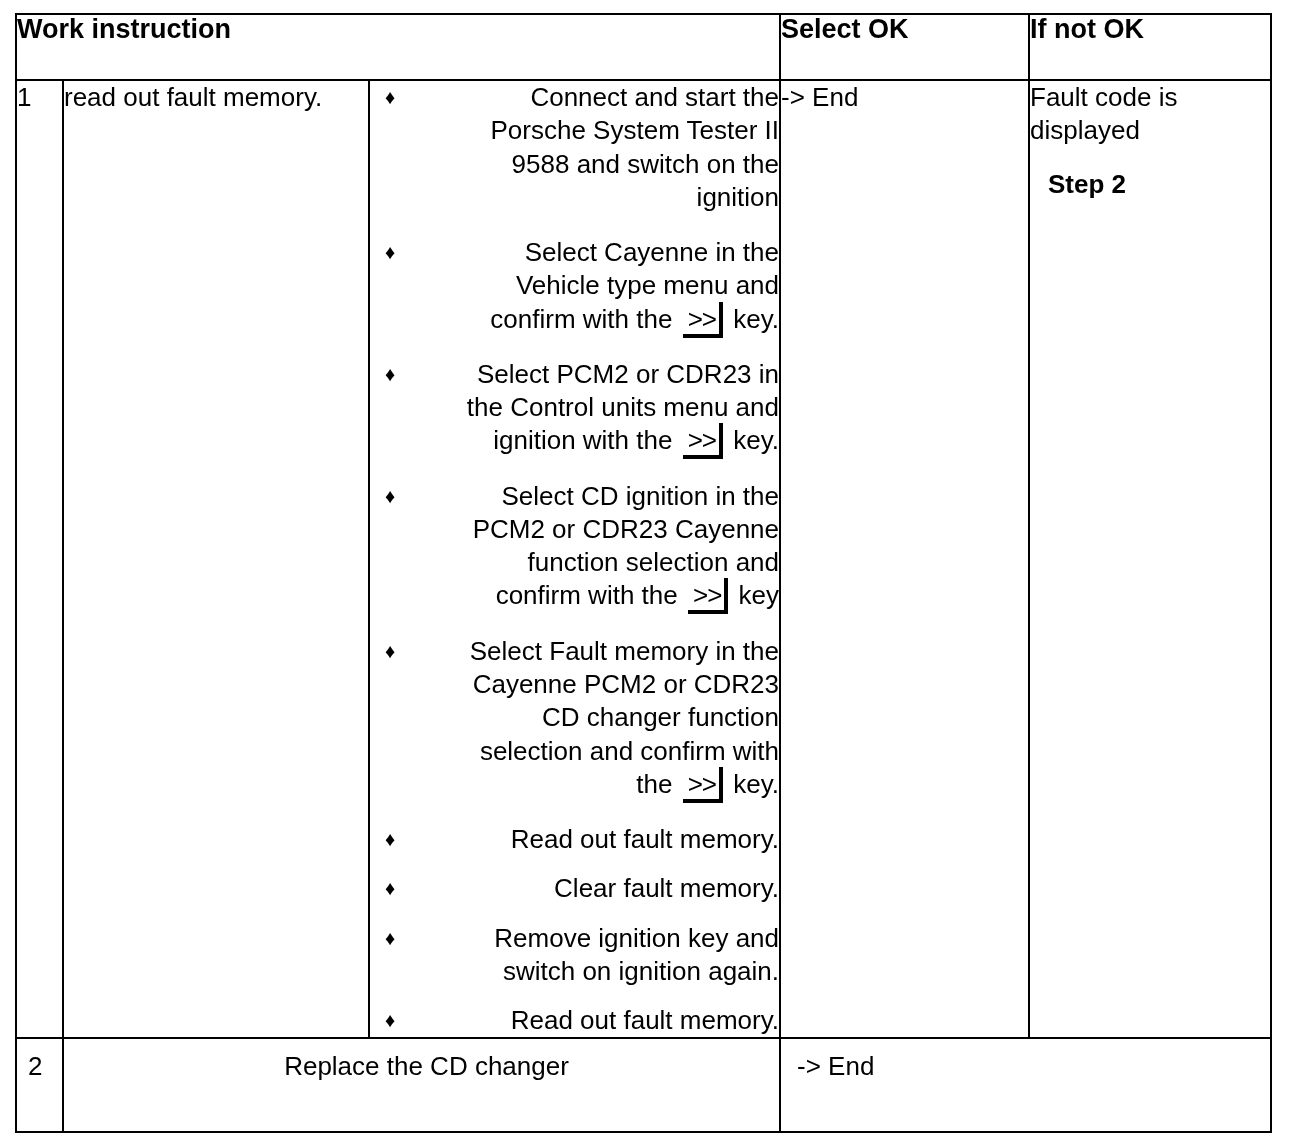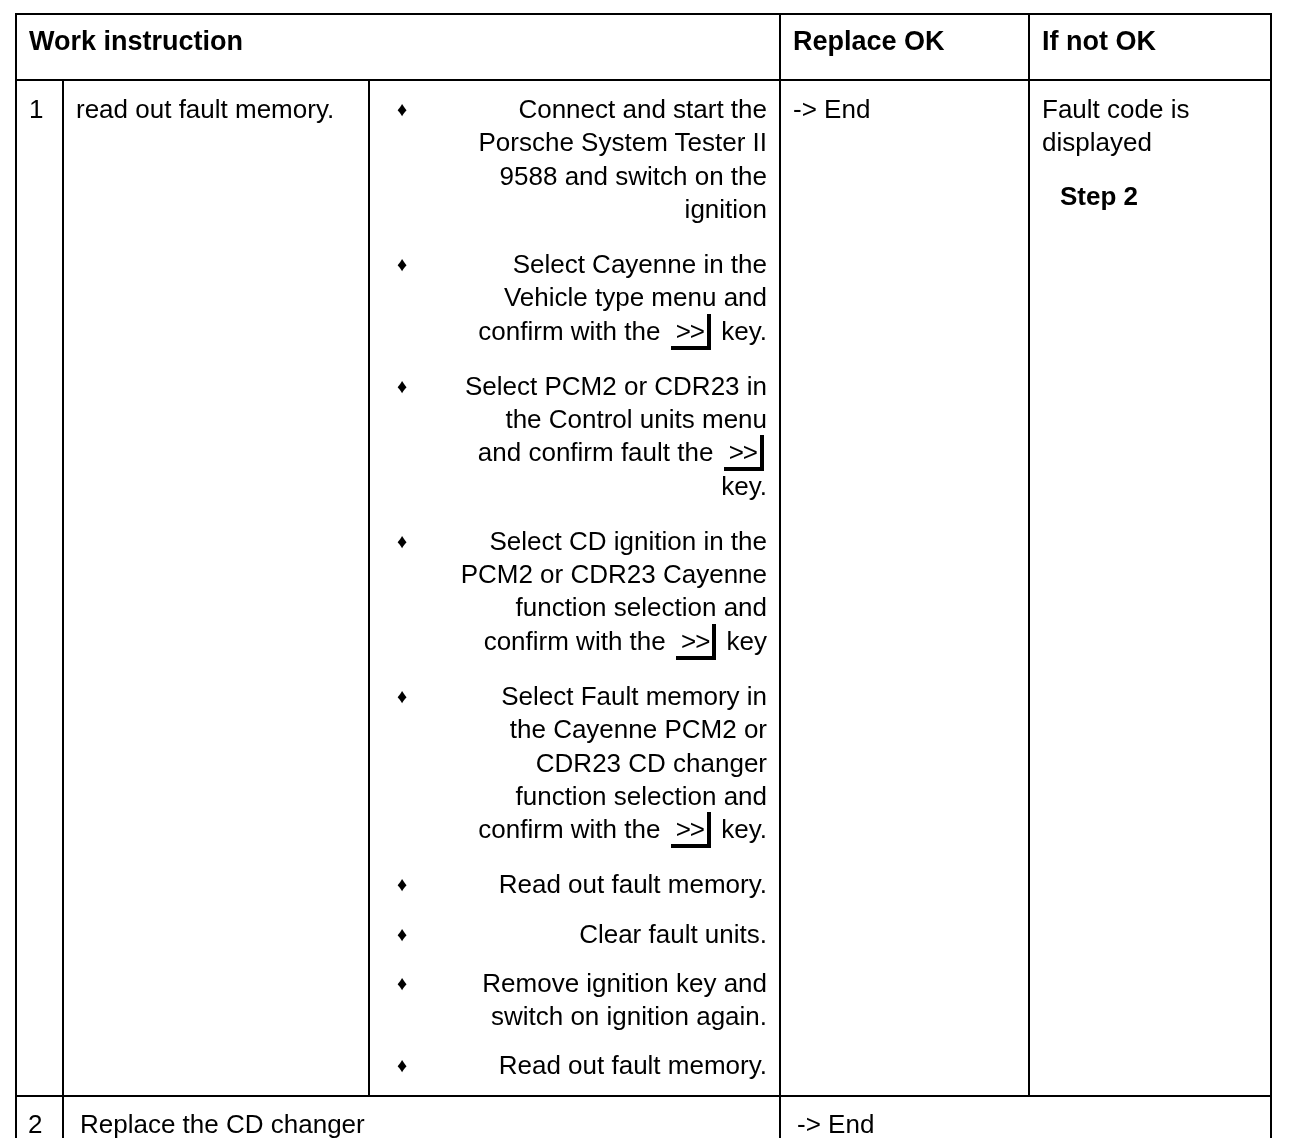--- a/index.html
+++ b/index.html
@@ -30,21 +30,21 @@
     top: 13px;
     width: 1255px;
     border-collapse: collapse;
     table-layout: fixed;
     background: #ffffff;
   }
 
   table.wi td {
     border: 2px solid #000000;
     vertical-align: top;
-    padding: 12px;
+    padding: 0;
     background: #ffffff;
   }
 
   
   table.wi {
     outline: none;
   }
   .frame-top,
   .frame-bottom,
   .frame-left,
@@ -168,21 +168,21 @@
     padding-left: 18px;
     font-weight: bold;
   }
 
   
   .r2 td {
     font-size: 26px;
     height: 62px;
   }
   .r2 .cell-num   { padding: 12px 0 18px 11px; }
-  .r2 .cell-instr { padding: 12px 6px 18px 16px; }
+  .r2 .cell-instr { padding: 12px 6px 18px 16px; text-align: center; }
   .r2 .cell-end   { padding: 12px 6px 18px 16px; }
 </style>
 </head>
 <body>
 
 <div class="page">
 
   <div class="frame-top"></div>
   <div class="frame-bottom"></div>
   <div class="frame-left"></div>
@@ -193,21 +193,21 @@
       <col class="c-num">
       <col class="c-instr">
       <col class="c-bul">
       <col class="c-disp">
       <col class="c-not">
     </colgroup>
     <tbody>
 
       <tr class="hdr">
         <td colspan="3">Work instruction</td>
-        <td>Replace OK</td>
+        <td>Select OK</td>
         <td>If not OK</td>
       </tr>
 
       <tr class="r1">
         <td class="cell-num">1</td>
 
         <td class="cell-instr">read out fault memory.</td>
 
         <td class="cell-bullets">
           <ul class="bullets">
@@ -217,41 +217,41 @@
               <span class="bullet-text"><span>Connect and start the Porsche System Tester II 9588 and switch on the ignition</span></span>
             </li>
 
             <li>
               <span class="bullet-mark">♦</span>
               <span class="bullet-text"><span>Select Cayenne in the Vehicle type menu and confirm with the </span><span class="key-glyph"><span class="kg-txt">&gt;&gt;</span><span class="kg-under"></span><span class="kg-bar"></span></span><span> key.</span></span>
             </li>
 
             <li>
               <span class="bullet-mark">♦</span>
-              <span class="bullet-text"><span>Select PCM2 or CDR23 in the Control units menu and confirm fault the </span><span class="key-glyph"><span class="kg-txt">&gt;&gt;</span><span class="kg-under"></span><span class="kg-bar"></span></span><span> key.</span></span>
+              <span class="bullet-text"><span>Select PCM2 or CDR23 in the Control units menu and ignition with the </span><span class="key-glyph"><span class="kg-txt">&gt;&gt;</span><span class="kg-under"></span><span class="kg-bar"></span></span><span> key.</span></span>
             </li>
 
             <li>
               <span class="bullet-mark">♦</span>
               <span class="bullet-text"><span>Select CD ignition in the PCM2 or CDR23 Cayenne function selection and confirm with the </span><span class="key-glyph"><span class="kg-txt">&gt;&gt;</span><span class="kg-under"></span><span class="kg-bar"></span></span><span> key</span></span>
             </li>
 
             <li>
               <span class="bullet-mark">♦</span>
               <span class="bullet-text"><span>Select Fault memory in the Cayenne PCM2 or CDR23 CD changer function selection and confirm with the </span><span class="key-glyph"><span class="kg-txt">&gt;&gt;</span><span class="kg-under"></span><span class="kg-bar"></span></span><span> key.</span></span>
             </li>
 
             <li class="tight">
               <span class="bullet-mark">♦</span>
               <span class="bullet-text"><span>Read out fault memory.</span></span>
             </li>
 
             <li class="tight">
               <span class="bullet-mark">♦</span>
-              <span class="bullet-text"><span>Clear fault units.</span></span>
+              <span class="bullet-text"><span>Clear fault memory.</span></span>
             </li>
 
             <li class="tight">
               <span class="bullet-mark">♦</span>
               <span class="bullet-text"><span>Remove ignition key and switch on ignition again.</span></span>
             </li>
 
             <li>
               <span class="bullet-mark">♦</span>
               <span class="bullet-text"><span>Read out fault memory.</span></span>

